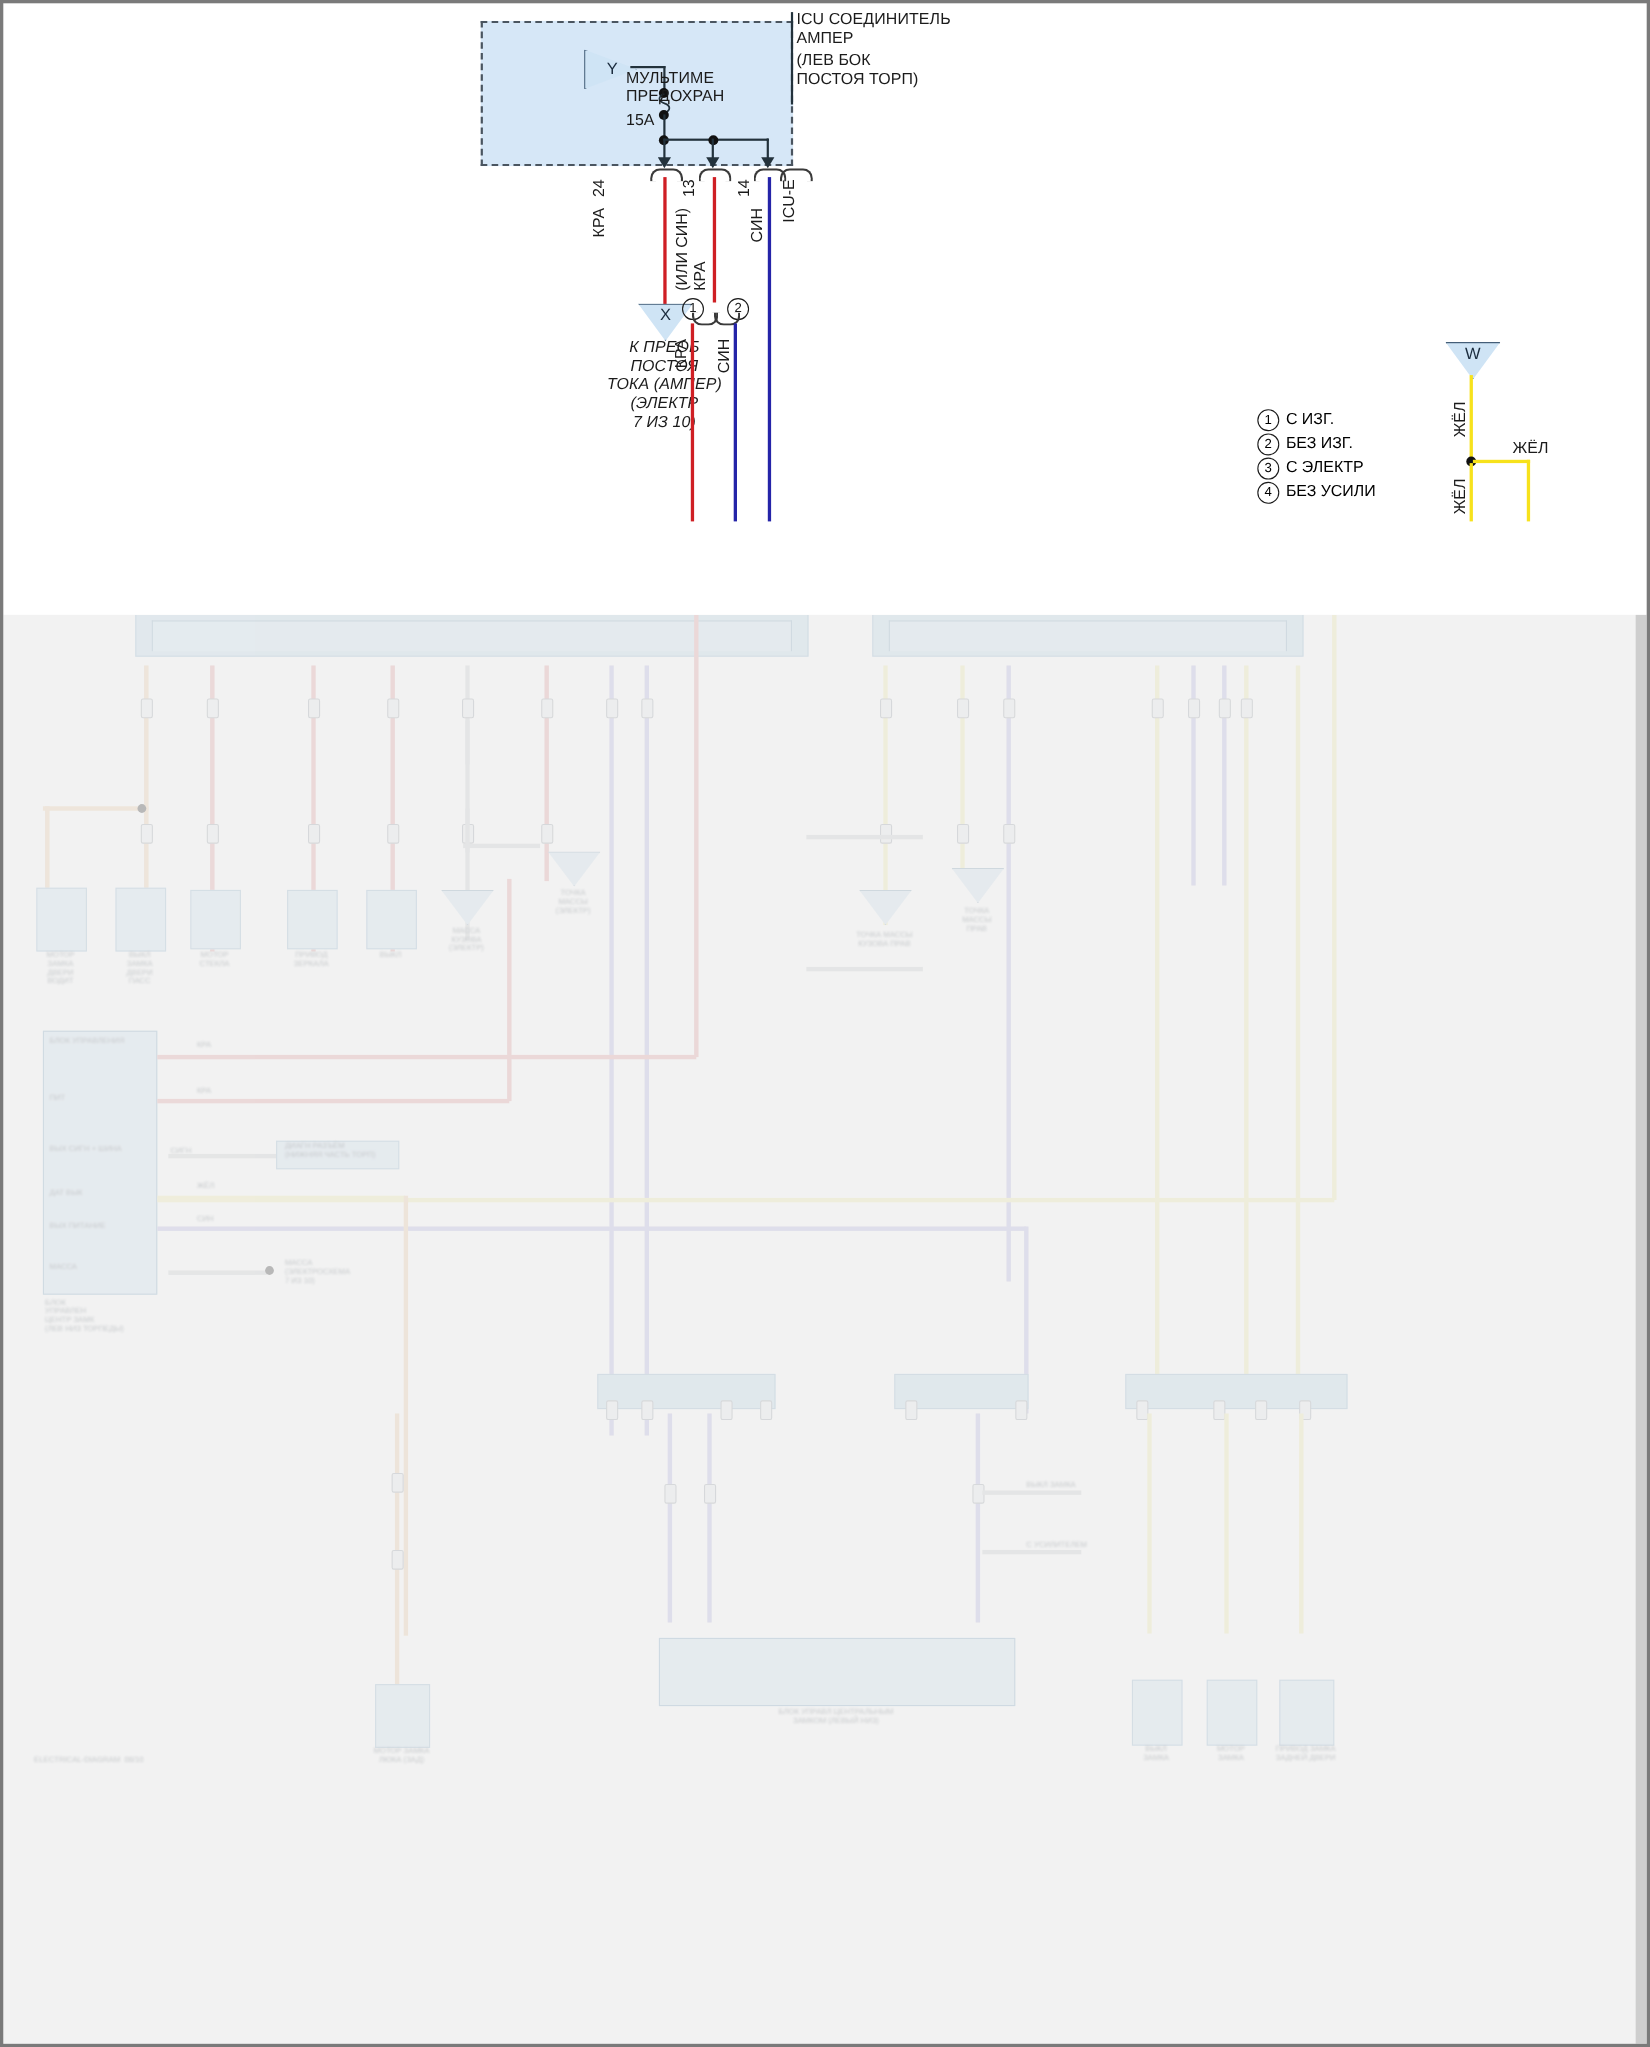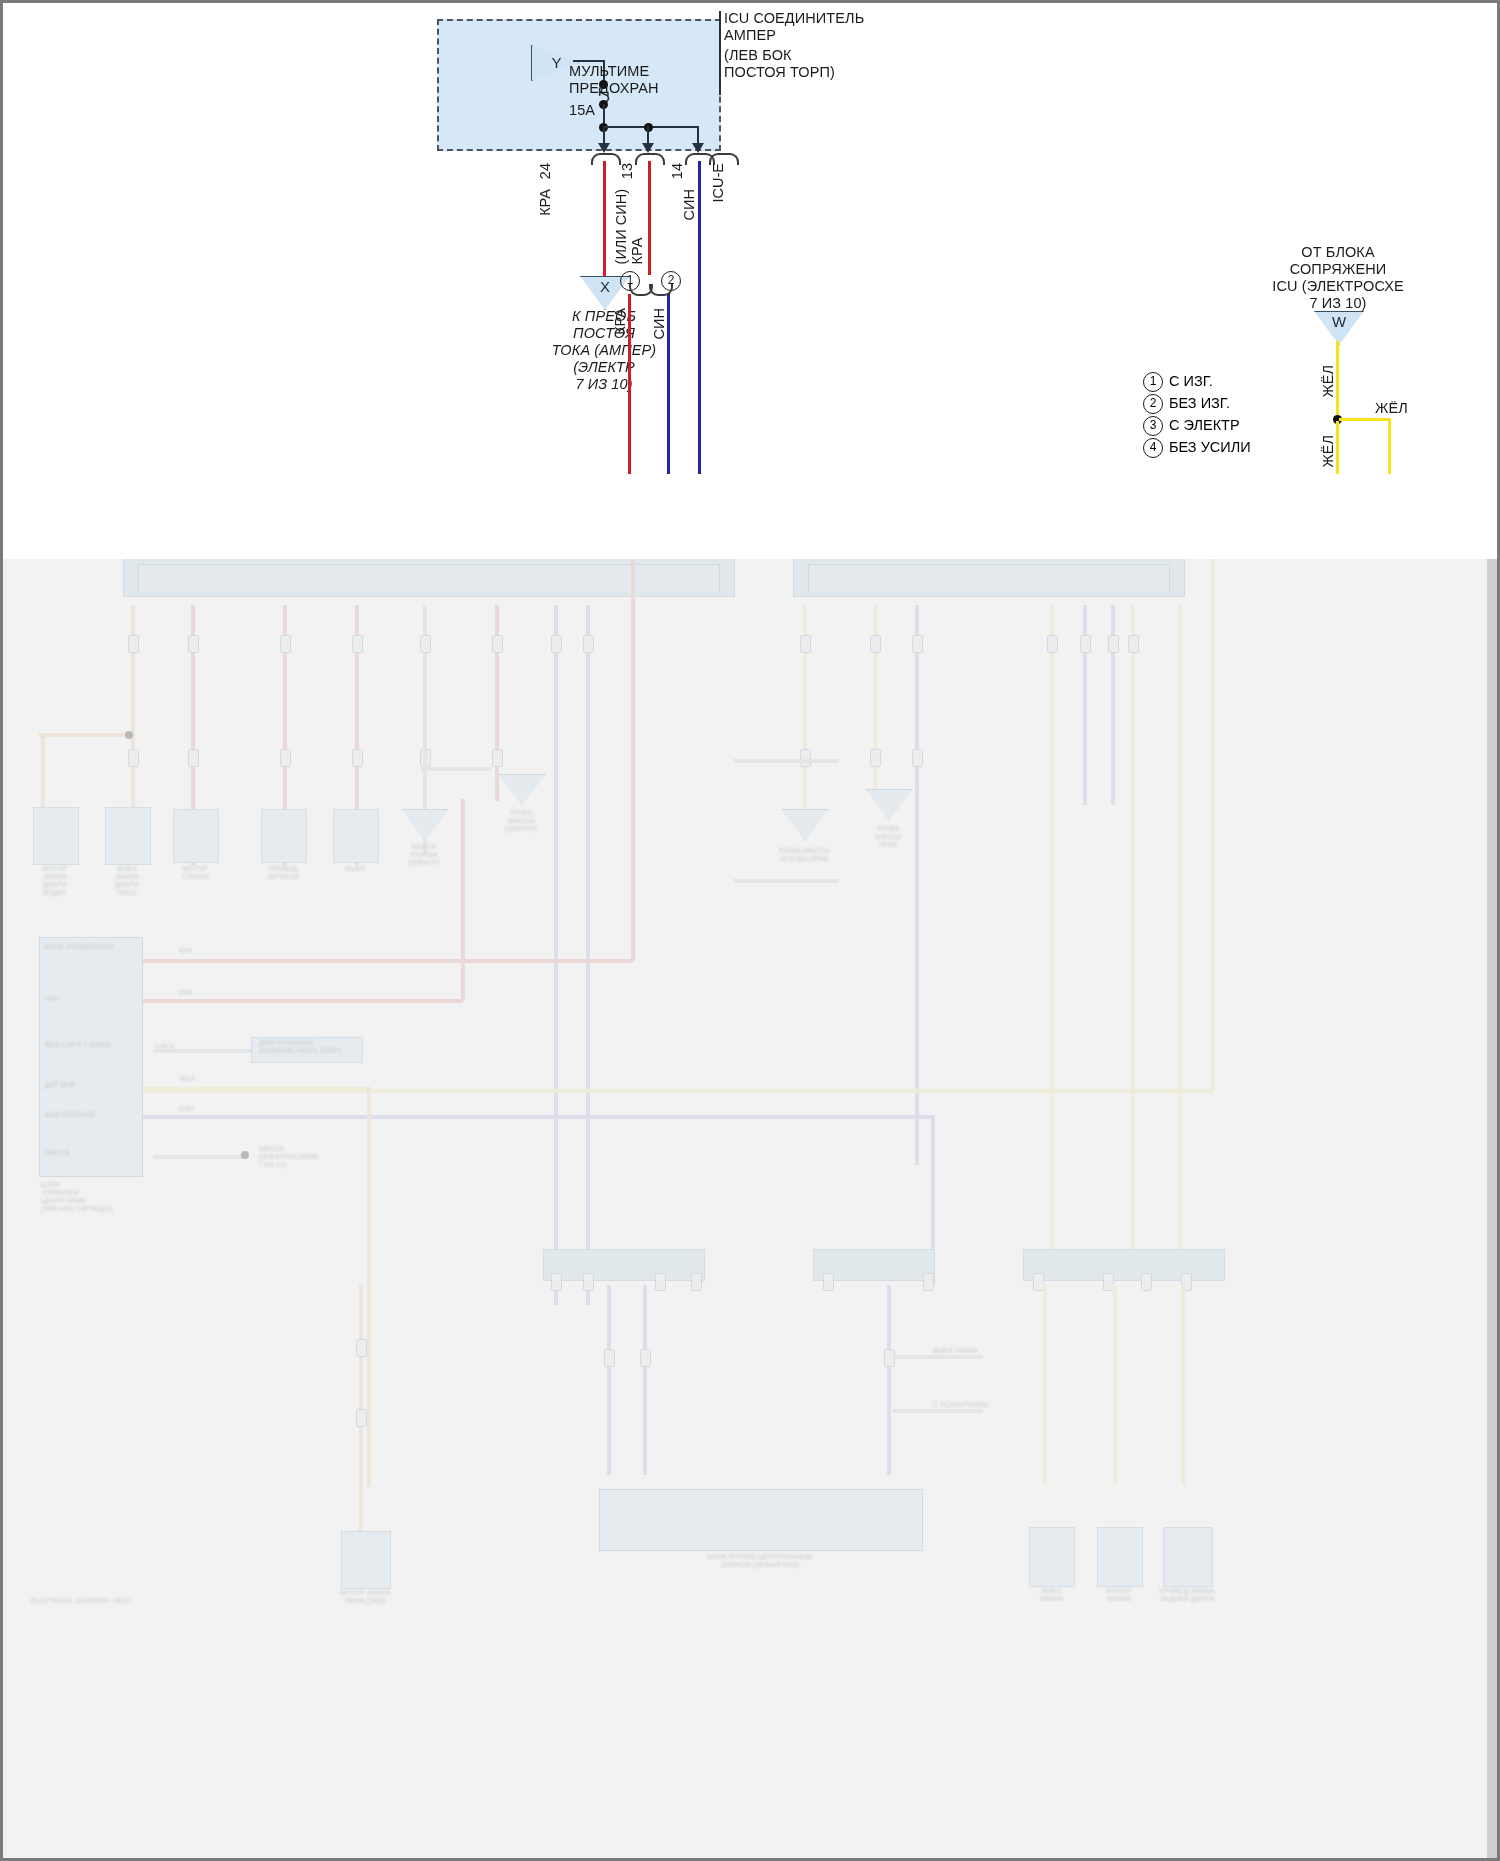--- a/index.html
+++ b/index.html
@@ -274,24 +274,20 @@
     <div class="lrow">
       <div class="lnum">3</div>
       <div class="llab">С ЭЛЕКТР</div>
     </div>
     <div class="lrow">
       <div class="lnum">4</div>
       <div class="llab">БЕЗ УСИЛИ</div>
     </div>
   </div>
 
-  <div class="txt c" style="left:1335px;top:241px;width:210px;">ОТ БЛОКА
-СОПРЯЖЕНИ
-ICU (ЭЛЕКТРОСХЕ
-7 ИЗ 10)</div>
 
   <div class="tri" style="left:1311px;top:308px;">
     <span>W</span>
   </div>
 
   <div class="wire v w-yel" style="left:1333px;top:338px;height:80px;"></div>
   <div class="vert" style="left:1317px;top:362px;">ЖЁЛ</div>
 
   <div class="dot" style="left:1330px;top:412px;"></div>
 

